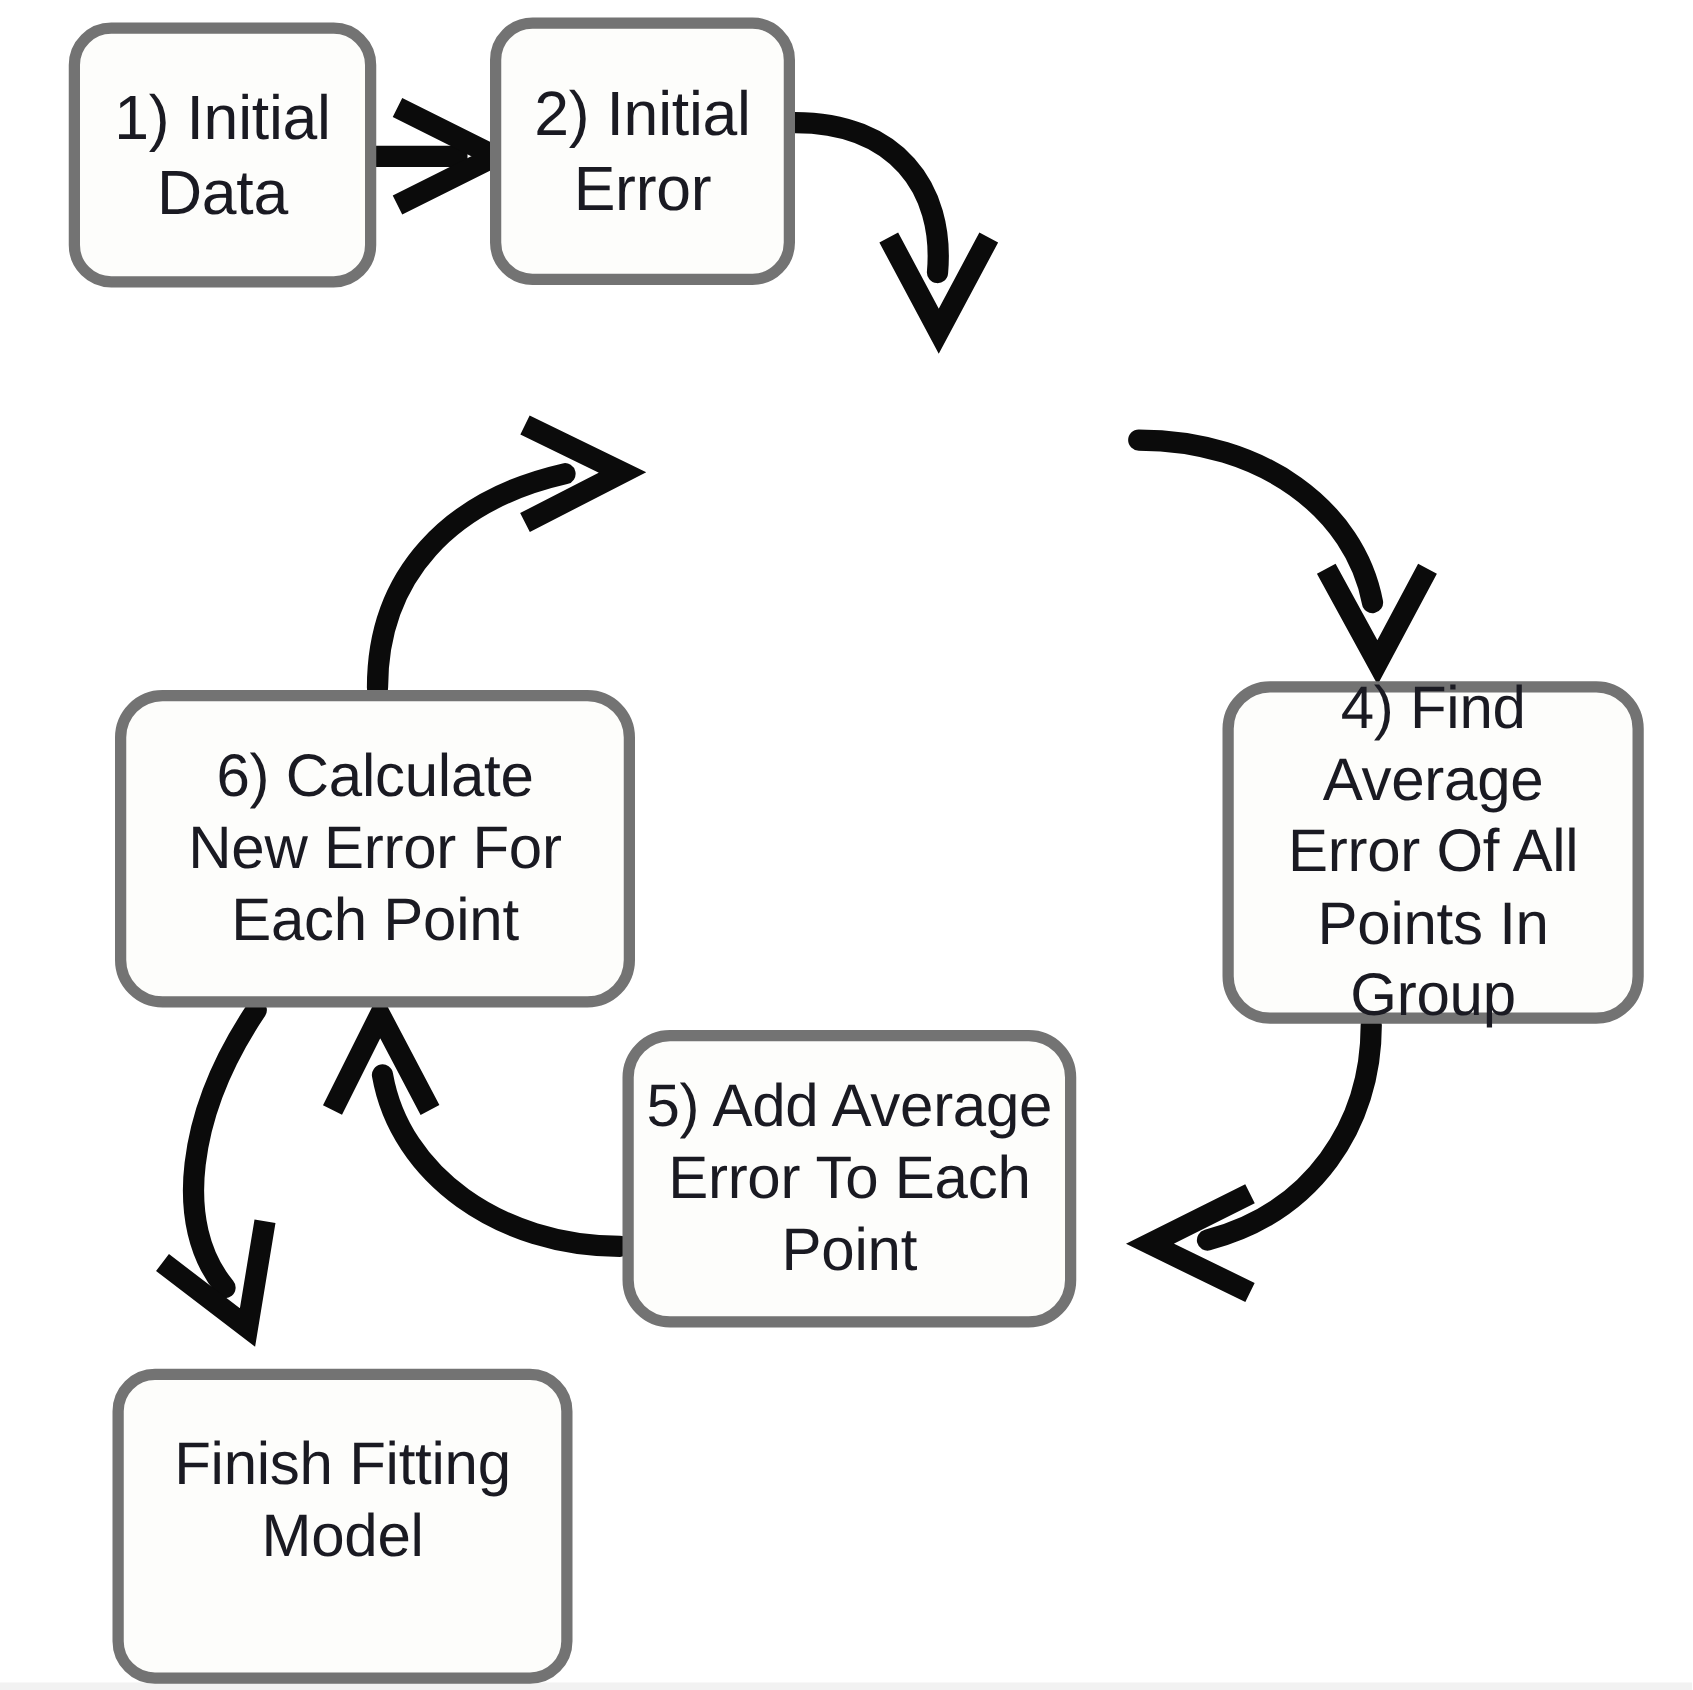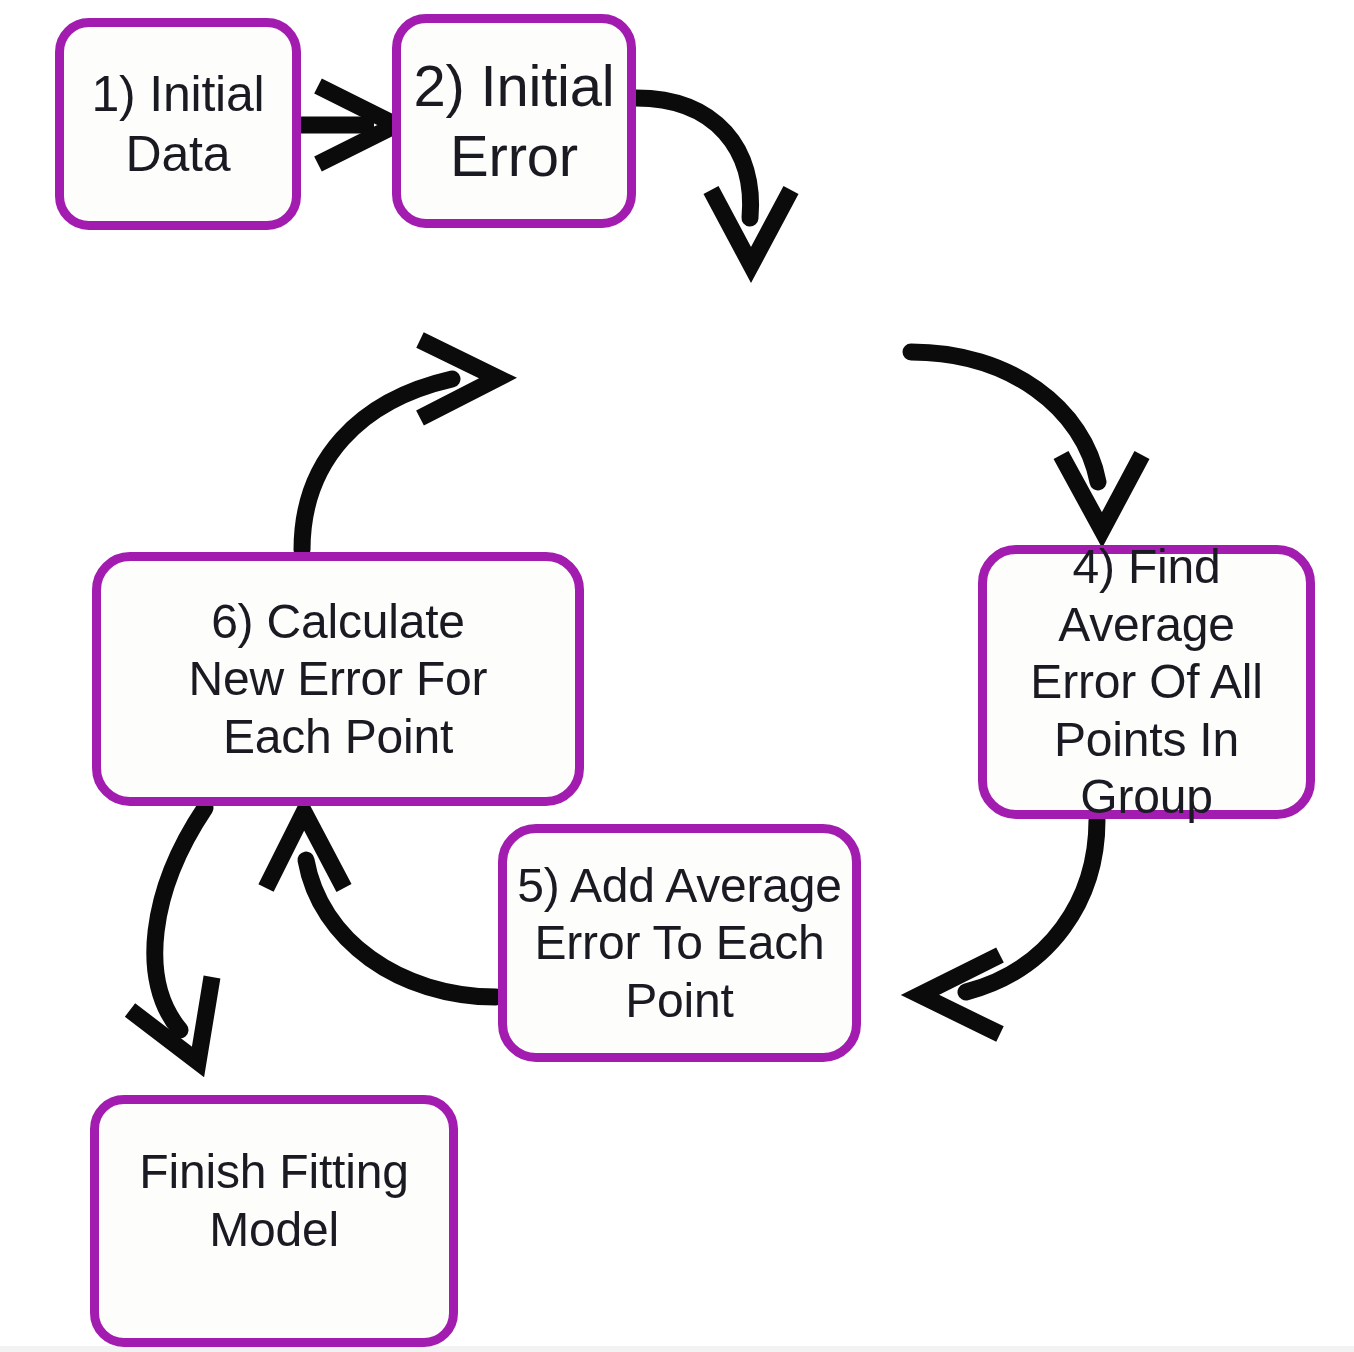--- a/index.html
+++ b/index.html
@@ -23,45 +23,45 @@
     left: 0;
     top: 0;
     width: 1354px;
     height: 1352px;
     pointer-events: none;
   }
   .node {
     position: absolute;
     box-sizing: border-box;
     background: #fdfdfb;
-    border: 9px solid #a21caf;
+    border: 9px solid #737373;
     border-radius: 34px;
     display: flex;
     align-items: center;
     justify-content: center;
     text-align: center;
     color: #1a1a22;
     z-index: 2;
   }
   .node .label {
     display: block;
     width: 100%;
     line-height: 1.20;
     letter-spacing: -0.2px;
     white-space: pre-line;
     padding: 0 6px;
     box-sizing: border-box;
   }
   
   #node-initial-data   { left: 55px;  top: 18px;   width: 246px; height: 212px; font-size: 50px; }
-  #node-initial-error  { left: 392px; top: 14px;   width: 244px; height: 214px; font-size: 58px; }
+  #node-initial-error  { left: 392px; top: 14px;   width: 244px; height: 214px; font-size: 50px; }
   #node-split-groups   { left: 498px; top: 283px;  width: 412px; height: 248px; font-size: 48px; border-radius: 40px;}
   #node-find-average   { left: 978px; top: 545px;  width: 337px; height: 274px; font-size: 48px; border-radius: 38px;}
   #node-add-average    { left: 498px; top: 824px;  width: 363px; height: 238px; font-size: 48px; border-radius: 38px;}
-  #node-calc-new-error { left: 92px;  top: 552px;  width: 492px; height: 254px; font-size: 48px; border-radius: 38px;}
+  #node-calc-new-error { left: 92px;  top: 552px;  width: 416px; height: 254px; font-size: 48px; border-radius: 38px;}
   #node-finish-fitting { left: 90px;  top: 1095px; width: 368px; height: 252px; font-size: 48px; border-radius: 34px;}
   #node-finish-fitting .label { padding-bottom: 40px; }
 
   .bottom-strip {
     position: absolute;
     left: 0;
     bottom: 0;
     width: 1354px;
     height: 6px;
     background: #f2f2f2;

